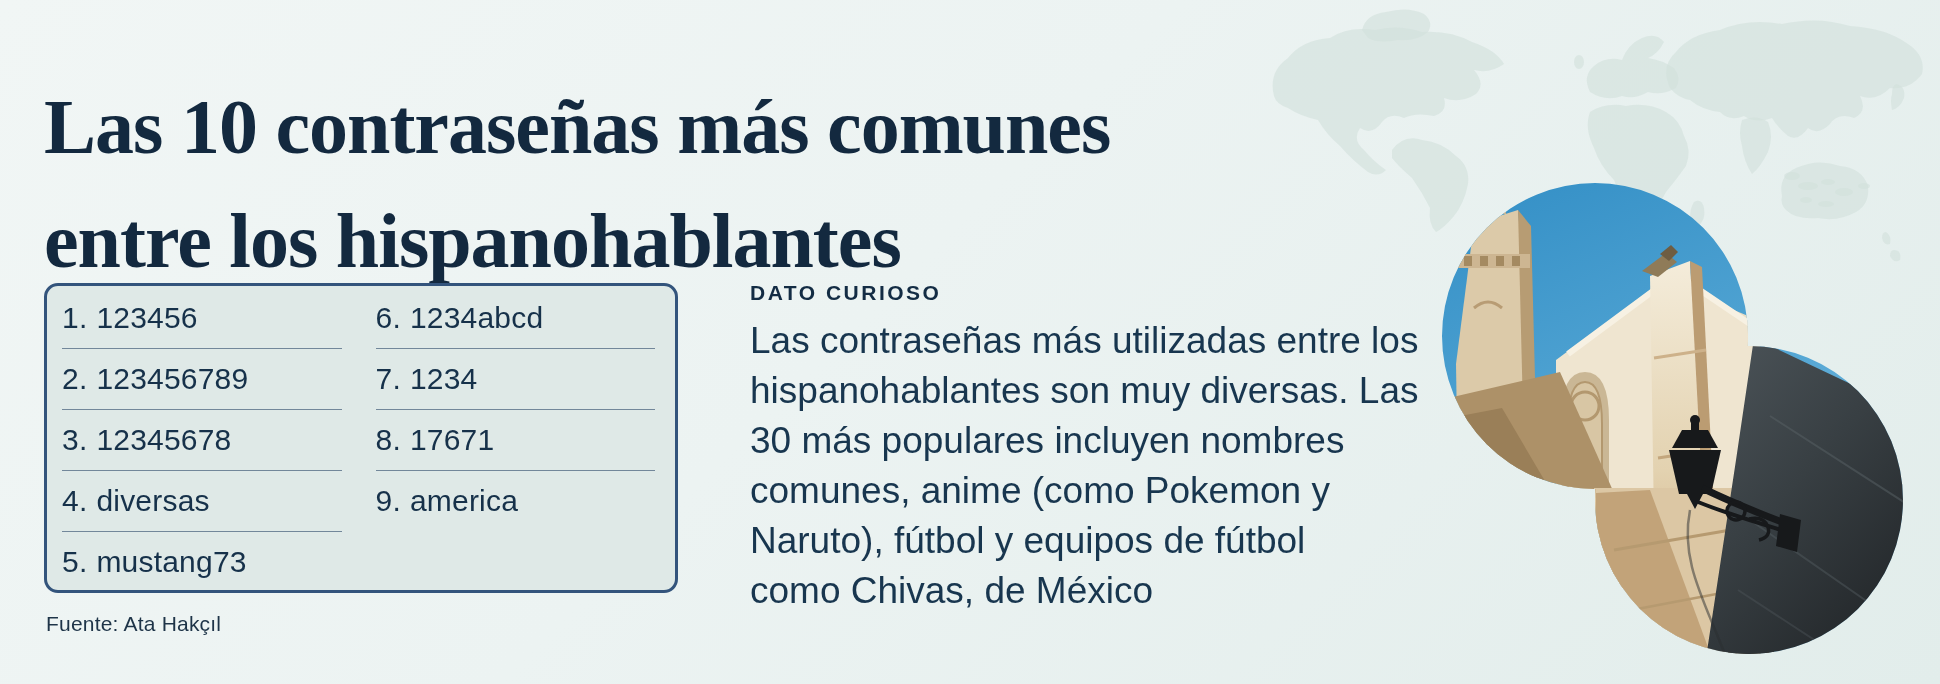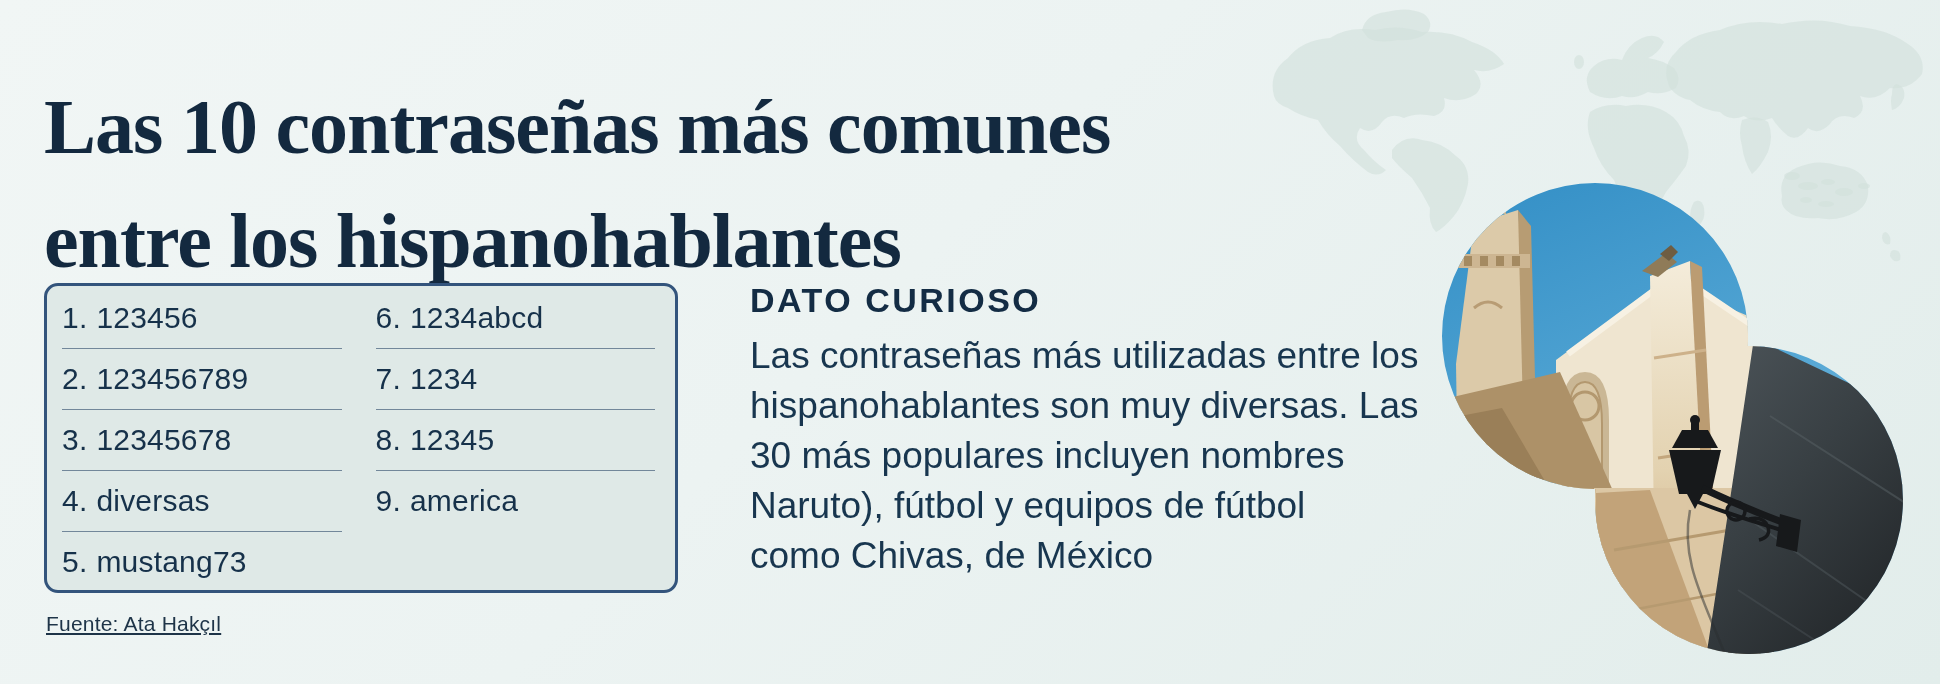--- a/index.html
+++ b/index.html
@@ -33,28 +33,28 @@
     height:60px;display:flex;align-items:center;
     font-size:30px;color:#16314a;letter-spacing:.2px;
     border-bottom:1px solid #72879a;
   }
   .pw-col .pw-row:last-child{border-bottom:none;}
   .pw-rank{margin-right:9px;}
 
   
   .fact{position:absolute;left:750px;top:281px;width:700px;}
   .fact-heading{
-    font-size:34px;font-weight:700;letter-spacing:2.5px;color:#132c44;
+    font-size:21px;font-weight:700;letter-spacing:2.5px;color:#132c44;
   }
   .fact-body{margin-top:11px;font-size:37px;line-height:50px;color:#18364f;}
 
   
   .source{
     position:absolute;left:46px;top:612px;
-    font-size:21px;color:#1e3448;letter-spacing:.2px;text-decoration:underline;
+    font-size:21px;color:#1e3448;letter-spacing:.2px;
   }
 
   
   .photo-svg{position:absolute;left:1418px;top:158px;width:500px;height:500px;}
 </style>
 </head>
 <body>
 
 <div class="stage">
 
@@ -124,35 +124,36 @@
       <div class="pw-row">
           <span class="pw-rank">6.</span>
           <span>1234abcd</span>
         </div>
       <div class="pw-row">
           <span class="pw-rank">7.</span>
           <span>1234</span>
         </div>
       <div class="pw-row">
           <span class="pw-rank">8.</span>
-          <span>12345</span>
+          <span>17671</span>
         </div>
       <div class="pw-row">
           <span class="pw-rank">9.</span>
           <span>america</span>
         </div>
     </div>
   </div>
 
   <div class="fact">
     <div class="fact-heading">DATO CURIOSO</div>
     <div class="fact-body">
       <div>Las contraseñas más utilizadas entre los</div>
       <div>hispanohablantes son muy diversas. Las</div>
       <div>30 más populares incluyen nombres</div>
+      <div>comunes, anime (como Pokemon y</div>
       <div>Naruto), fútbol y equipos de fútbol</div>
       <div>como Chivas, de México</div>
     </div>
   </div>
 
   <div class="source">Fuente: Ata Hakçıl</div>
 
   <svg class="photo-svg" viewBox="0 0 500 500" aria-hidden="true">
     <defs>
       <clipPath id="twoCircles">

